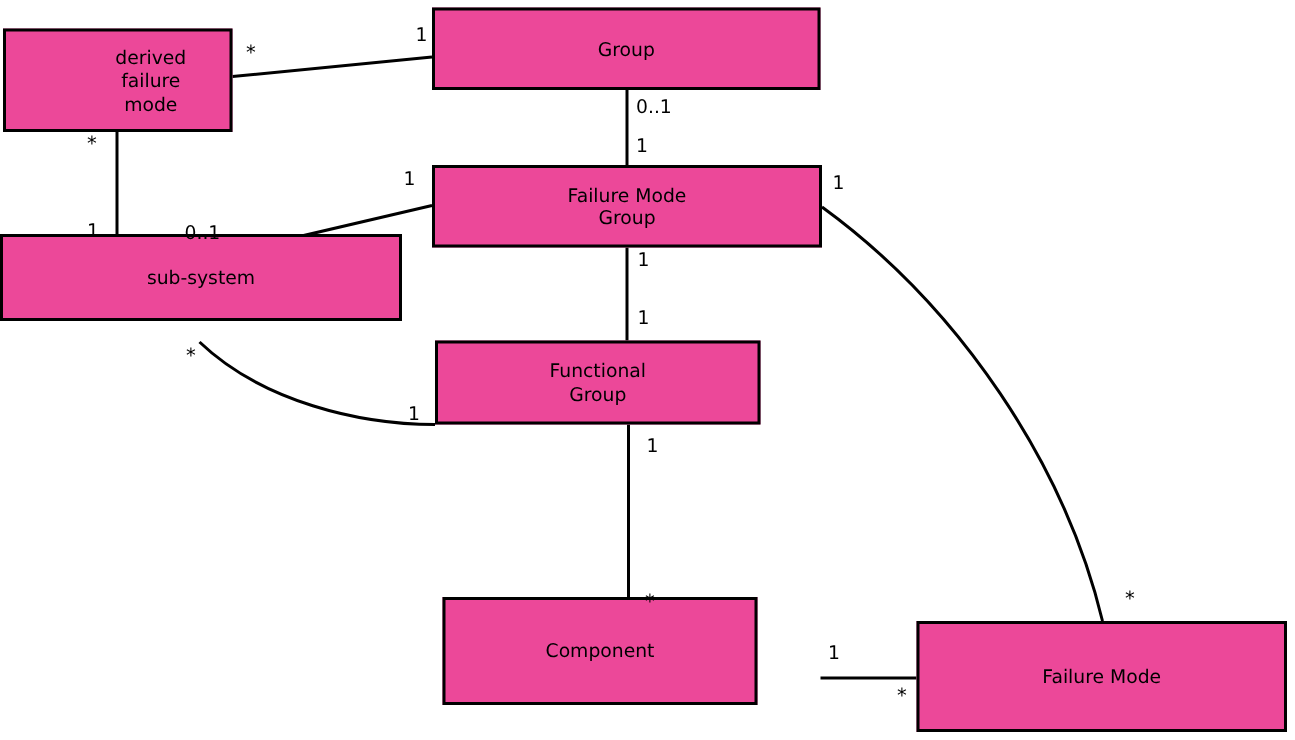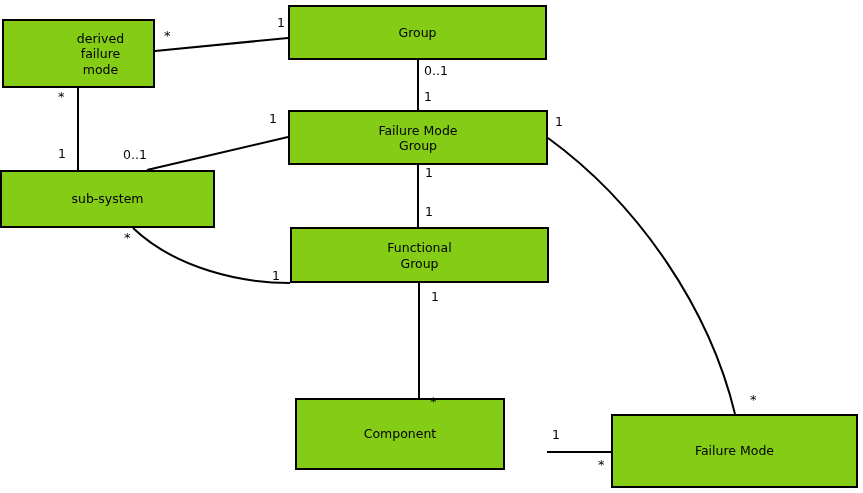--- a/index.html
+++ b/index.html
@@ -21,21 +21,21 @@
     position: absolute;
     left: 0;
     top: 0;
     width: 863px;
     height: 493px;
   }
   .uml-class-box {
     position: absolute;
     box-sizing: border-box;
     border: 2px solid #000000;
-    background: #84cc16;
+    background: #ec4899;
     z-index: 2;
   }
   .uml-class-label {
     position: absolute;
     left: 0;
     right: 0;
     top: 50%;
     transform: translateY(-50%);
     text-align: center;
     font-size: 12.5px;
@@ -82,25 +82,25 @@
 
   <div class="uml-class-box" style="left: 288px; top: 5px; width: 259px; height: 55px;">
     <div class="uml-class-label">Group</div>
   </div>
 
   <div class="uml-class-box" style="left: 288px; top: 110px; width: 260px; height: 55px;">
     <div class="uml-class-label">Failure Mode
 Group</div>
   </div>
 
-  <div class="uml-class-box" style="left: 0px; top: 170px; width: 215px; height: 58px;">
+  <div class="uml-class-box" style="left: 0px; top: 156px; width: 268px; height: 58px;">
     <div class="uml-class-label">sub-system</div>
   </div>
 
-  <div class="uml-class-box" style="left: 290px; top: 227px; width: 259px; height: 56px;">
+  <div class="uml-class-box" style="left: 290px; top: 227px; width: 217px; height: 56px;">
     <div class="uml-class-label">Functional
 Group</div>
   </div>
 
   <div class="uml-class-box" style="left: 295px; top: 398px; width: 210px; height: 72px;">
     <div class="uml-class-label">Component</div>
   </div>
 
   <div class="uml-class-box" style="left: 611px; top: 414px; width: 247px; height: 74px;">
     <div class="uml-class-label">Failure Mode</div>

